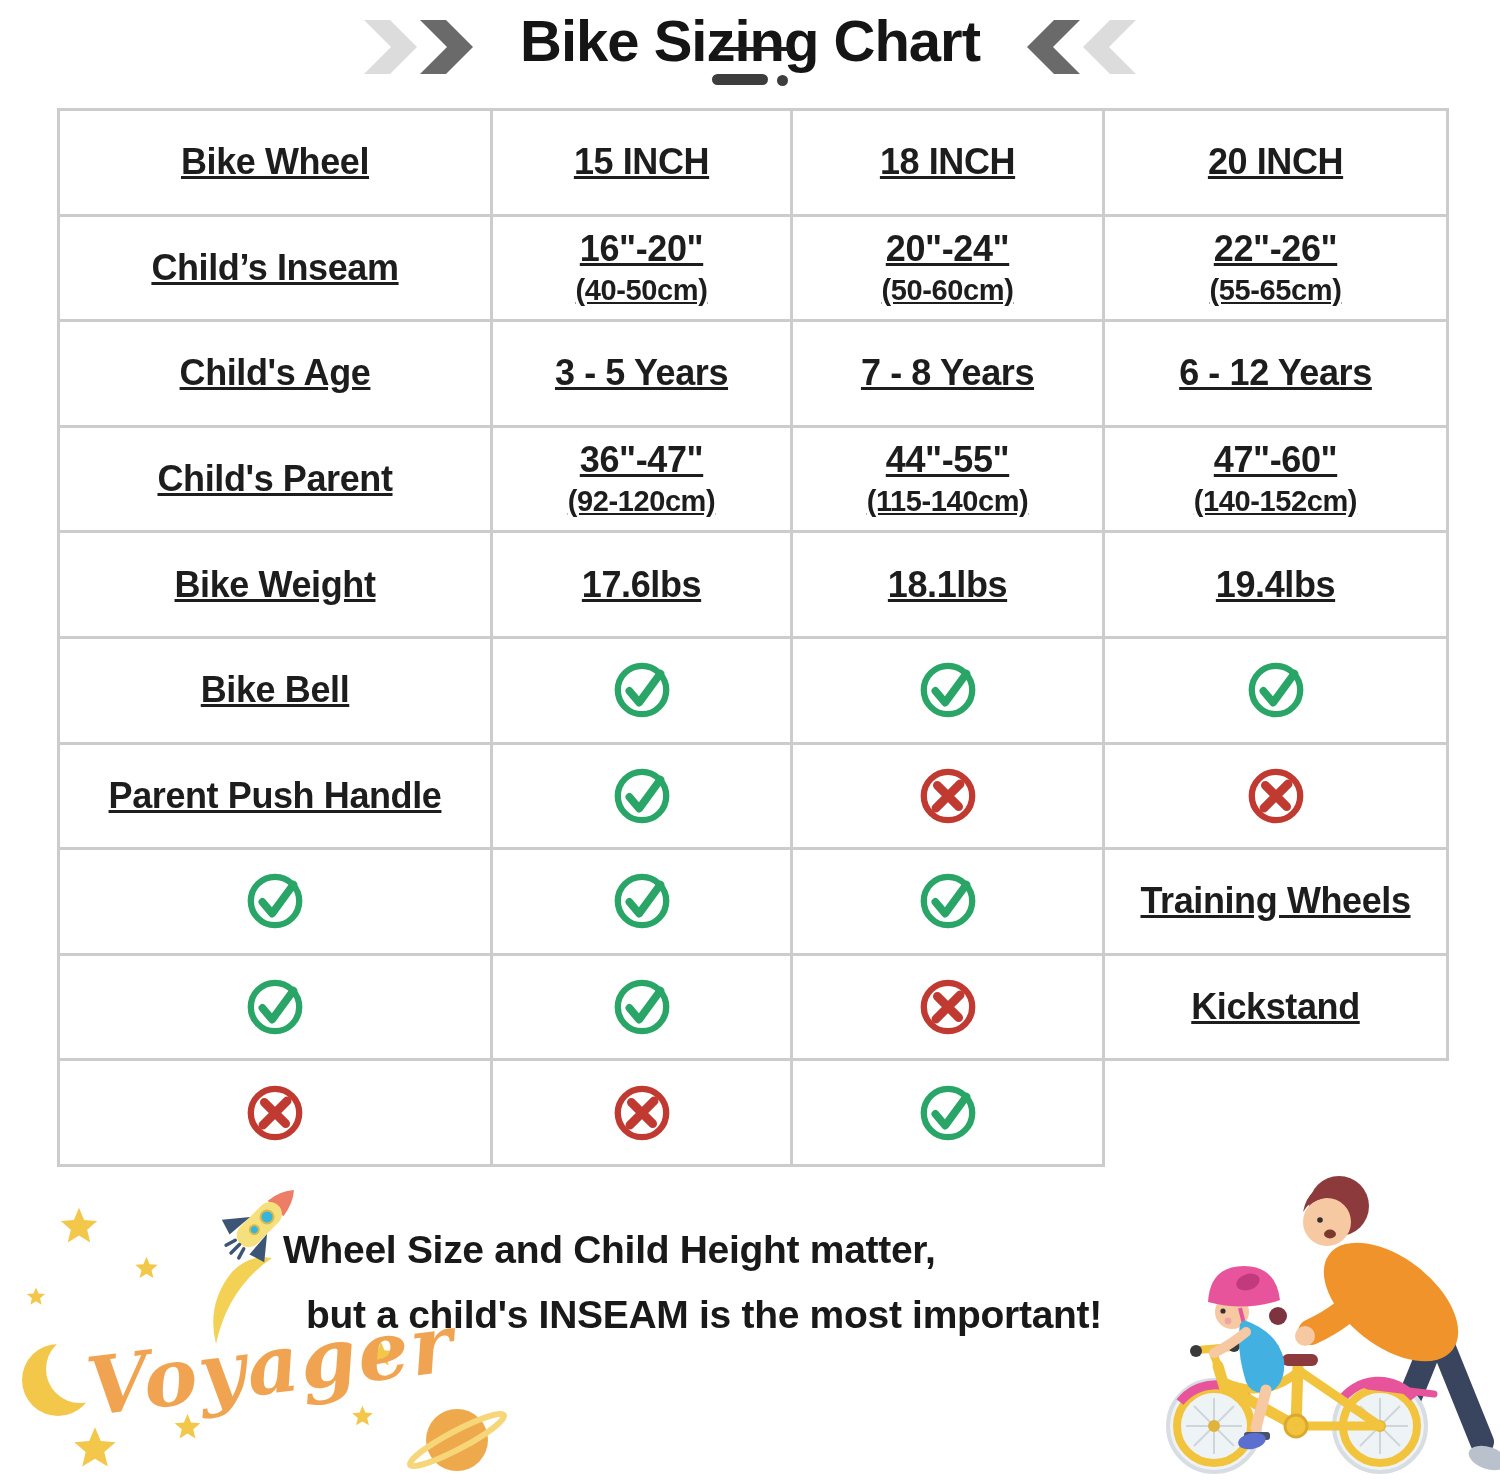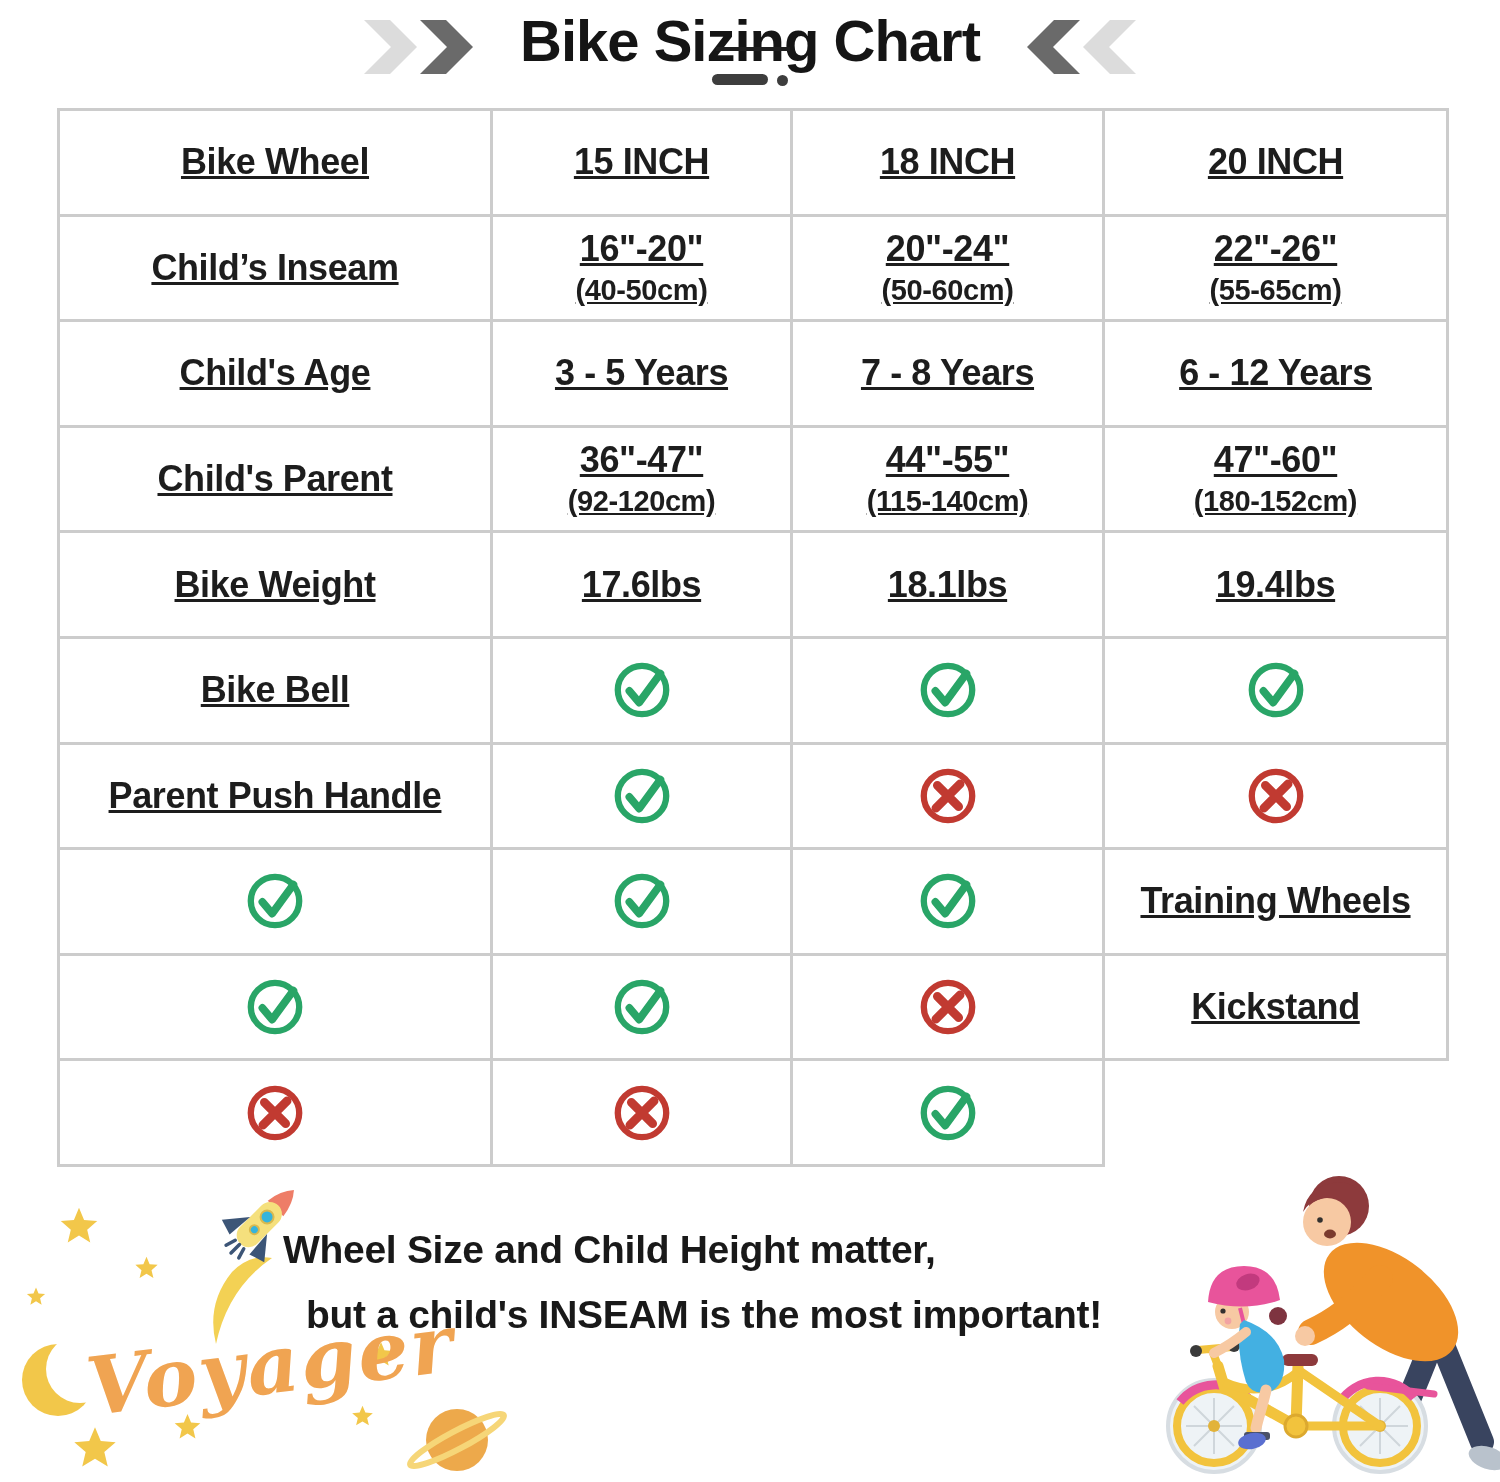--- a/index.html
+++ b/index.html
@@ -113,21 +113,21 @@
       <div class="cell">
         <span class="main">36"-47"</span>
         <span class="sub">(92-120cm)</span>
       </div>
       <div class="cell">
         <span class="main">44"-55"</span>
         <span class="sub">(115-140cm)</span>
       </div>
       <div class="cell">
         <span class="main">47"-60"</span>
-        <span class="sub">(180-152cm)</span>
+        <span class="sub">(140-152cm)</span>
       </div>
       <div class="cell">
         <span class="main">Bike Weight</span>
       </div>
       <div class="cell">
         <span class="main">17.6lbs</span>
       </div>
       <div class="cell">
         <span class="main">18.1lbs</span>
       </div>

